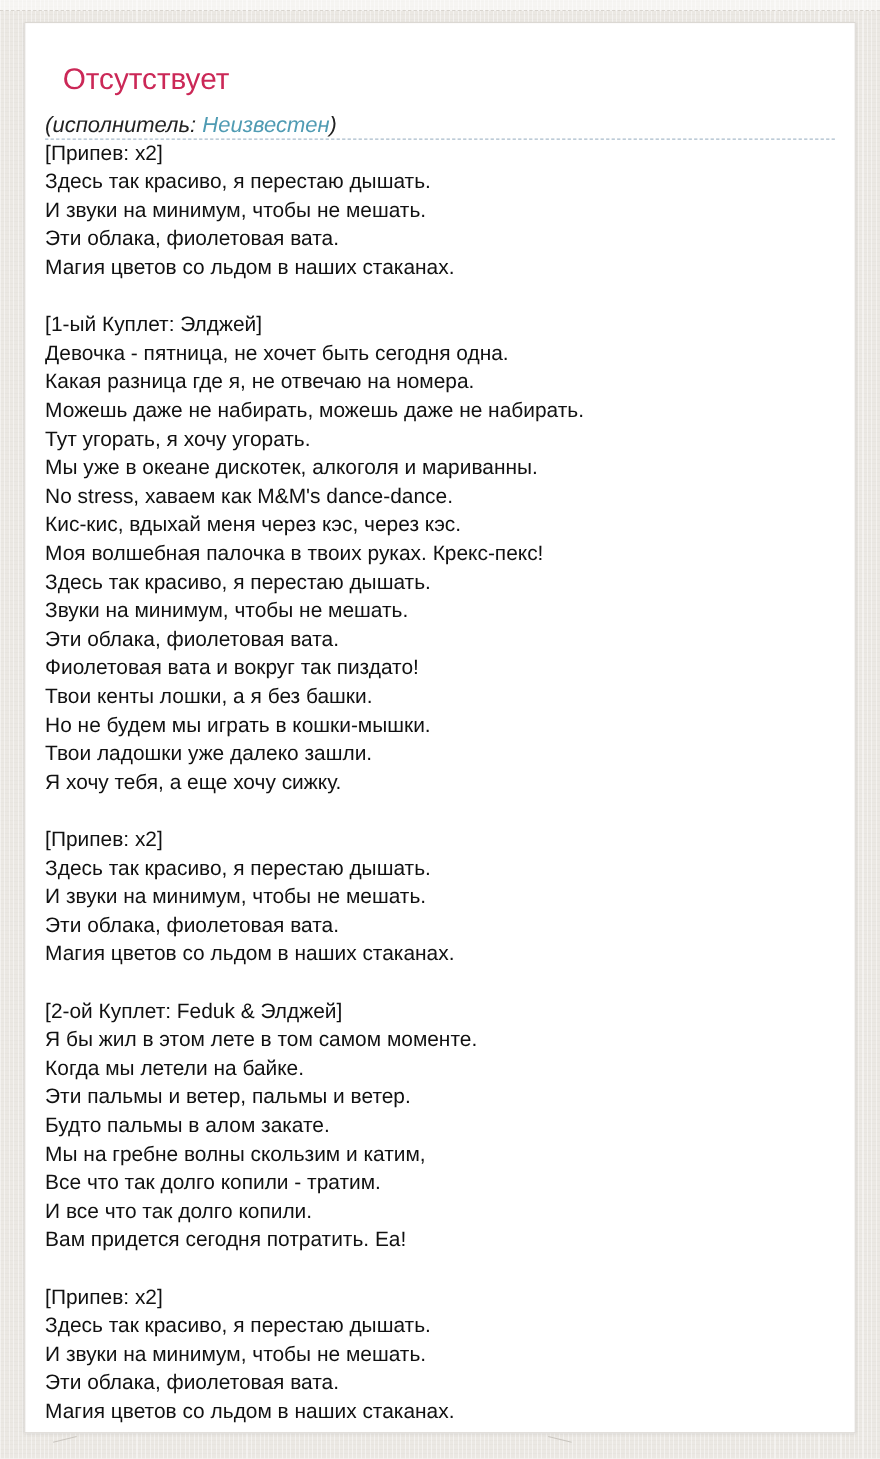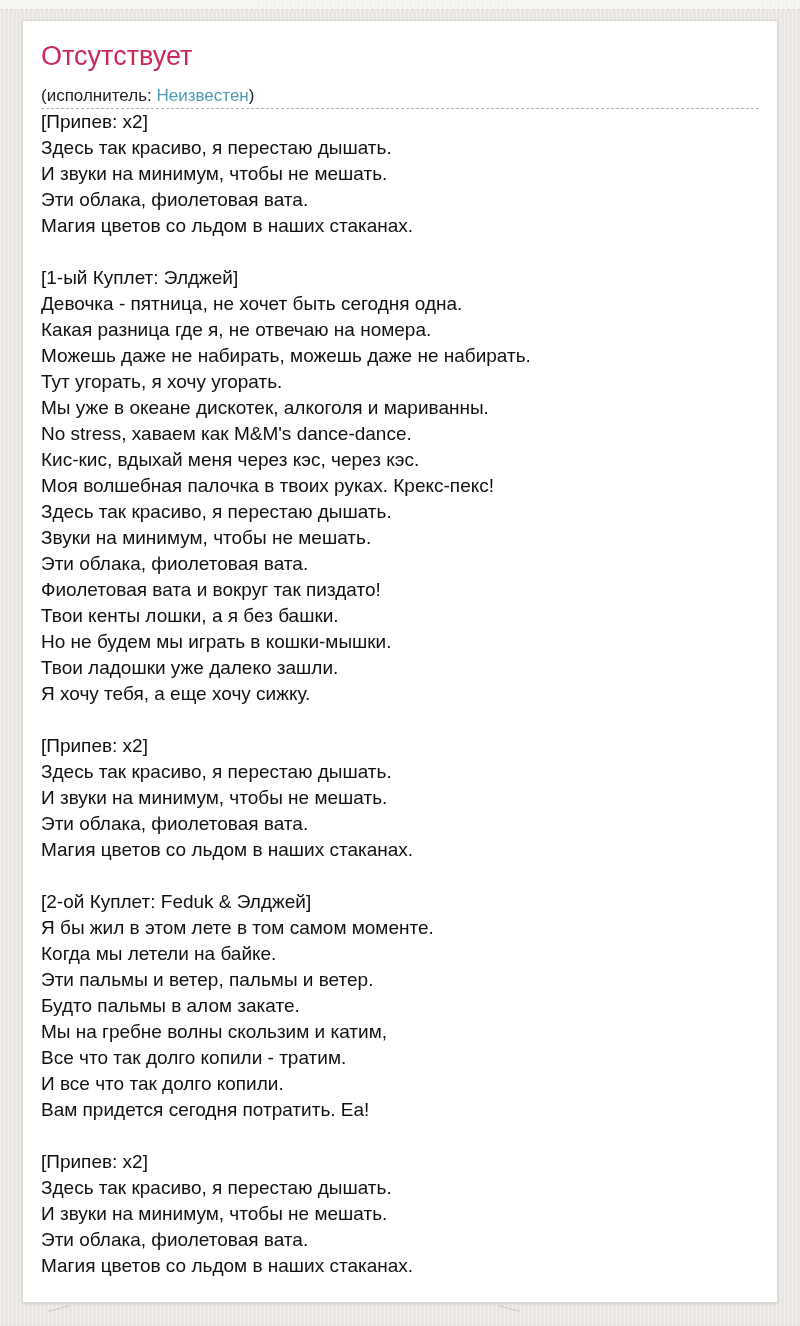--- a/index.html
+++ b/index.html
@@ -25,28 +25,29 @@
     border-bottom:1px dashed #d8d4ce;
   }
   .sheet{
     position:absolute;left:22px;top:20px;width:756px;height:1283px;
     background:#ffffff;
     border:1px solid #dbd8d3;
     box-shadow:0 1px 3px rgba(0,0,0,.10);
     padding:20px 18px 0 18px;
   }
   .title{
-    margin:0;
+    margin:16px;
     font-size:27px;line-height:31px;font-weight:400;
     color:var(--title-color);
   }
   .artist-line{
     margin-top:14px;
-    font-size:17px;line-height:20px;
+    font-size:20px;line-height:20px;
     color:#222222;
+    font-style:italic;
   }
   .artist-link{
     color:var(--link-color);
     text-decoration:none;cursor:pointer;
   }
   .separator{
     height:0;
     border-bottom:1px dashed var(--sep-color);
     margin-top:2px;
   }

